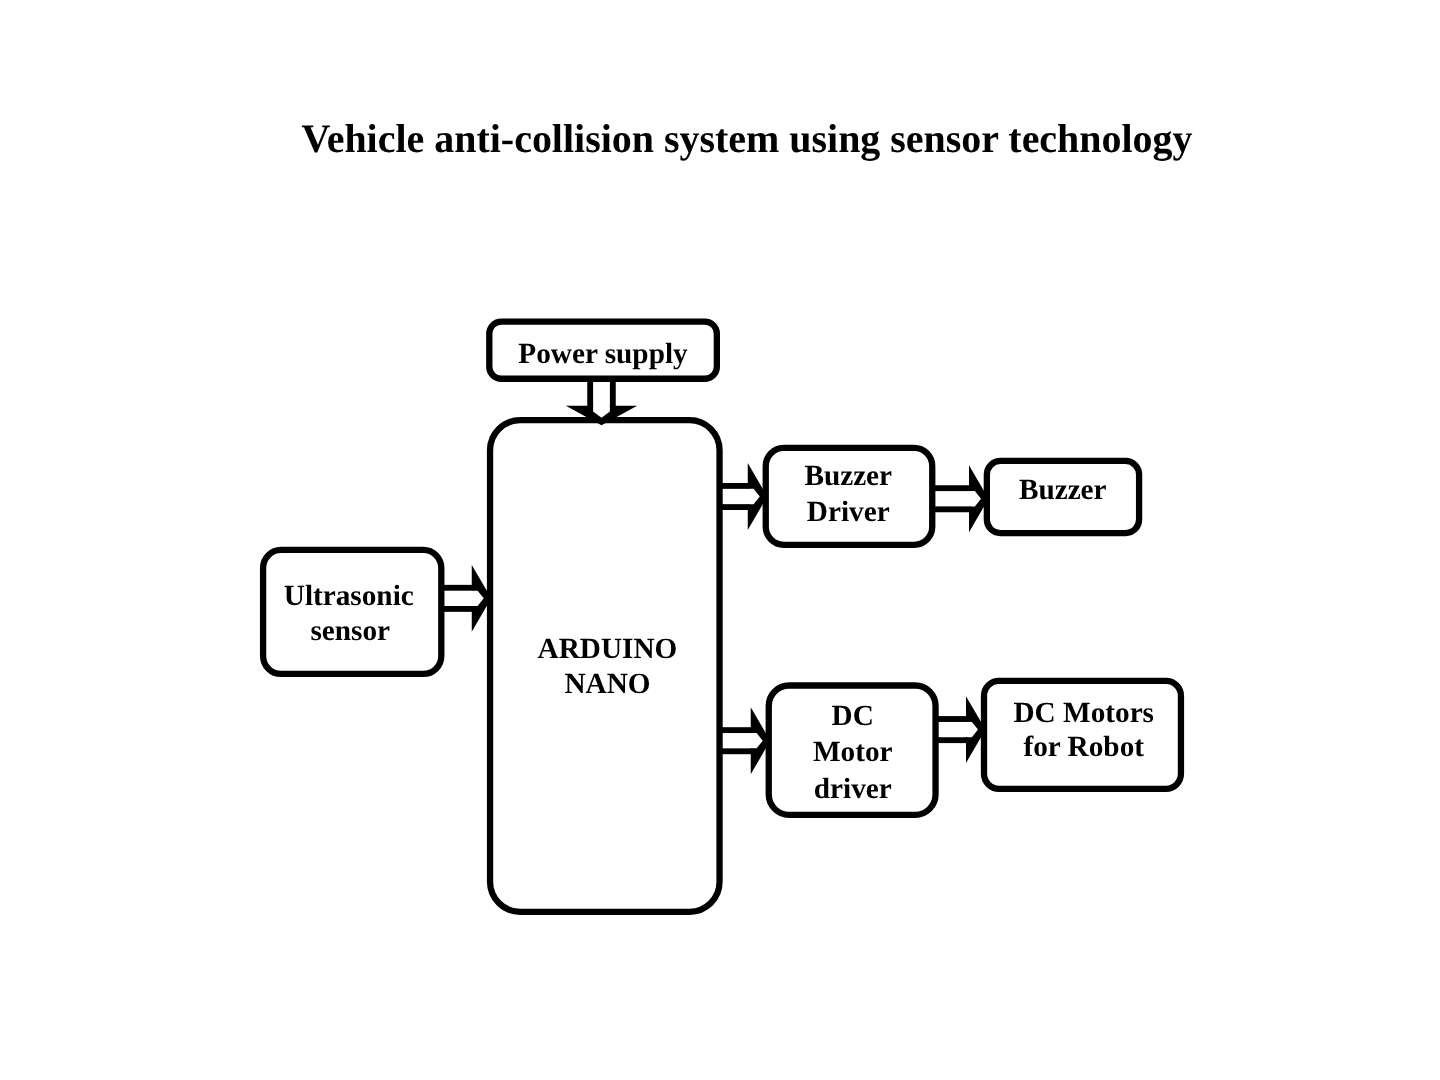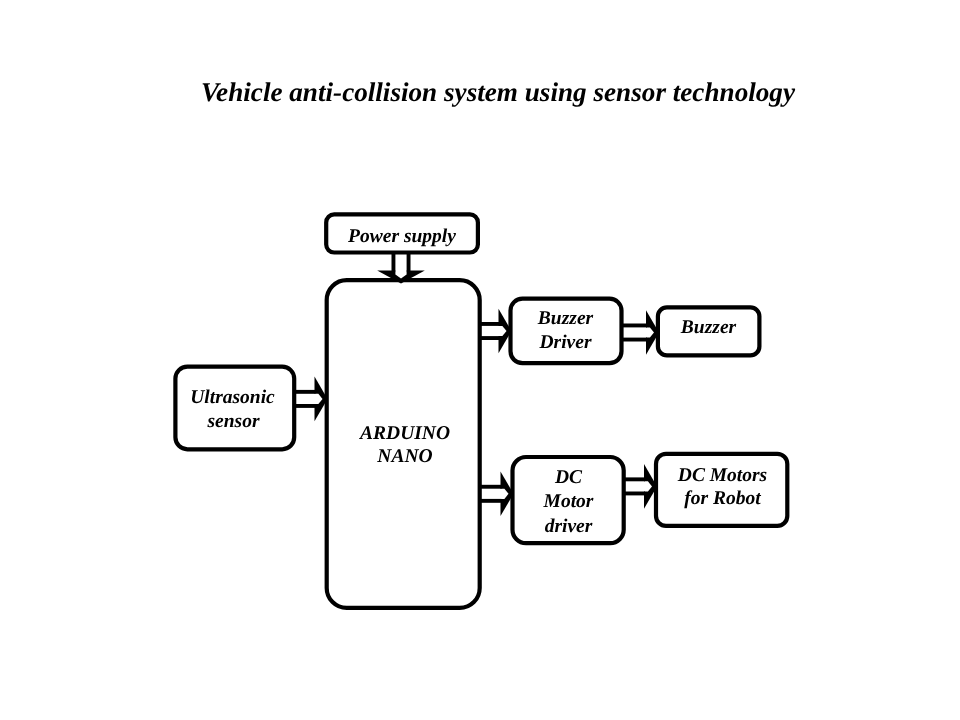--- a/index.html
+++ b/index.html
@@ -1,16 +1,16 @@
 <!DOCTYPE html>
 <html><head>
 <meta charset="utf-8">
 <style>
   html,body{margin:0;padding:0;background:#ffffff;}
-  .page{width:960px;height:720px;position:relative;overflow:hidden;font-style:italic;}
+  .page{width:960px;height:720px;position:relative;overflow:hidden;}
   svg text{font-family:"Liberation Serif",serif;font-weight:bold;fill:#000;text-rendering:geometricPrecision;}
 </style>
 </head>
 <body>
 <div class="page">
 <svg width="960" height="720" viewBox="0 0 960 720" xmlns="http://www.w3.org/2000/svg">
   <rect x="0" y="0" width="960" height="720" fill="#ffffff"></rect>
   <text x="498" y="101" font-size="27" text-anchor="middle" textLength="594" lengthAdjust="spacingAndGlyphs">Vehicle anti-collision system using sensor technology</text>
   <g>
     <rect x="326.2" y="214.4" width="151.7" height="38.1" rx="8" fill="#fff" stroke="#000" stroke-width="4.2"></rect>

